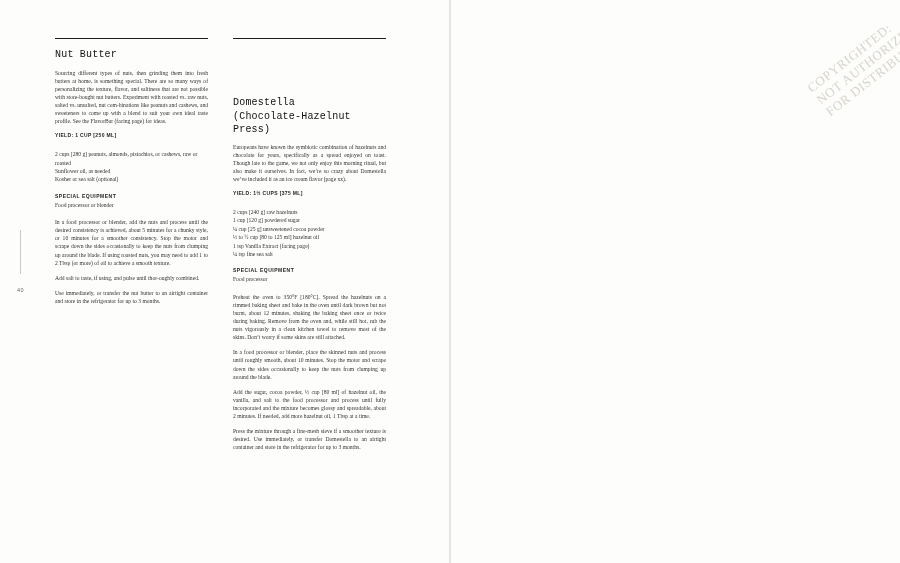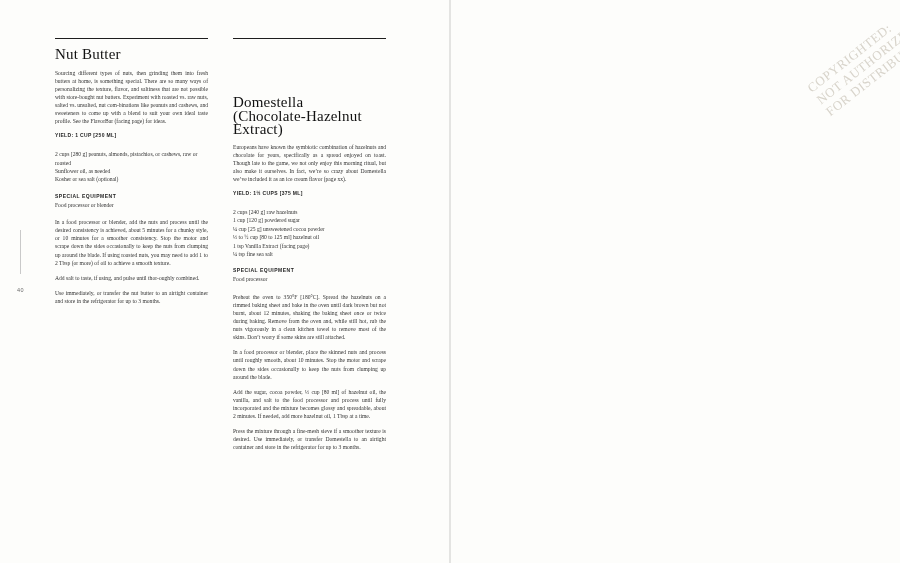--- a/index.html
+++ b/index.html
@@ -39,22 +39,22 @@
   .rule-top {
     position: absolute;
     height: 1px;
     background: #1d1d1d;
   }
   .col {
     position: absolute;
     top: 0;
   }
   .recipe-title {
-    font-family: Liberation Serif, serif;
-    font-size: 15px;
+    font-family: Liberation Mono, monospace;
+    font-size: 10px;
     line-height: 13.5px;
     font-weight: normal;
     margin: 0 0 7px 0;
     letter-spacing: 0.2px;
     color: #111;
   }
   .body-text {
     font-family: "Liberation Serif", serif;
     font-size: 5.6px;
     line-height: 8.1px;
@@ -145,21 +145,21 @@
       <p class="ing">Food processor or blender</p>
       <div style="height:9px"></div>
       <p class="body-text">In a food processor or blender, add the nuts and process until the desired consistency is achieved, about 5 minutes for a chunky style, or 10 minutes for a smoother consistency. Stop the motor and scrape down the sides occasionally to keep the nuts from clumping up around the blade. If using roasted nuts, you may need to add 1 to 2 Tbsp (or more) of oil to achieve a smooth texture.</p>
       <p class="body-text">Add salt to taste, if using, and pulse until thor‑oughly combined.</p>
       <p class="body-text">Use immediately, or transfer the nut butter to an airtight container and store in the refrigerator for up to 3 months.</p>
     </div>
 
     <div class="col" style="left:233px; top:48px; width:153px;margin-top:48px;">
       <h2 class="recipe-title" style="margin-bottom:6px;">
         <span>Domestella</span><br>
-        <span>(Chocolate-Hazelnut Extract)</span>
+        <span>(Chocolate-Hazelnut Press)</span>
       </h2>
       <p class="body-text">Europeans have known the symbiotic combination of hazelnuts and chocolate for years, specifically as a spread enjoyed on toast. Though late to the game, we not only enjoy this morning ritual, but also make it ourselves. In fact, we’re so crazy about Domestella we’ve included it as an ice cream flavor (page xx).</p>
       <p class="yield">YIELD: 1½ CUPS [375 ML]</p>
       <div class="ing-list" style="margin-top:12px;">
         <p class="ing">2 cups [240 g] raw hazelnuts</p>
         <p class="ing">1 cup [120 g] powdered sugar</p>
         <p class="ing">¼ cup [25 g] unsweetened cocoa powder</p>
         <p class="ing">⅓ to ½ cup [80 to 125 ml] hazelnut oil</p>
         <p class="ing">1 tsp Vanilla Extract (facing page)</p>
         <p class="ing">¼ tsp fine sea salt</p>

